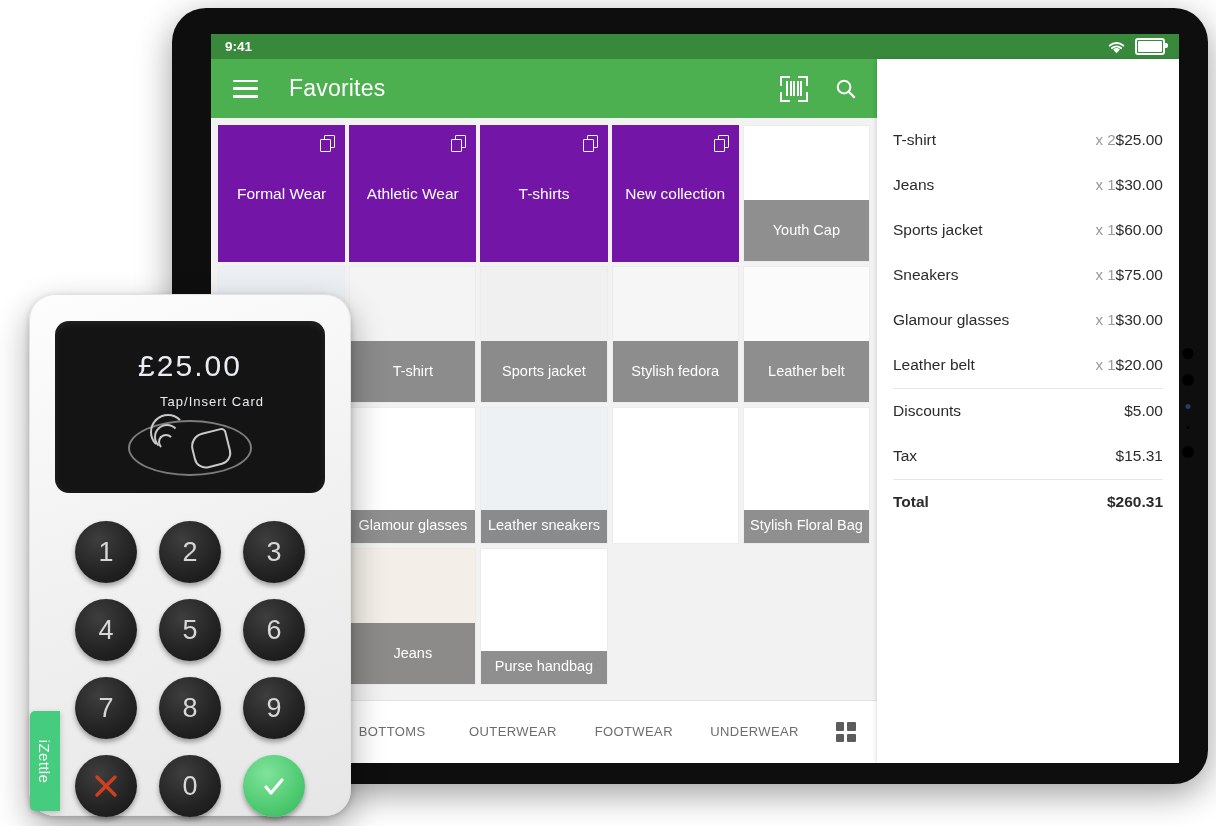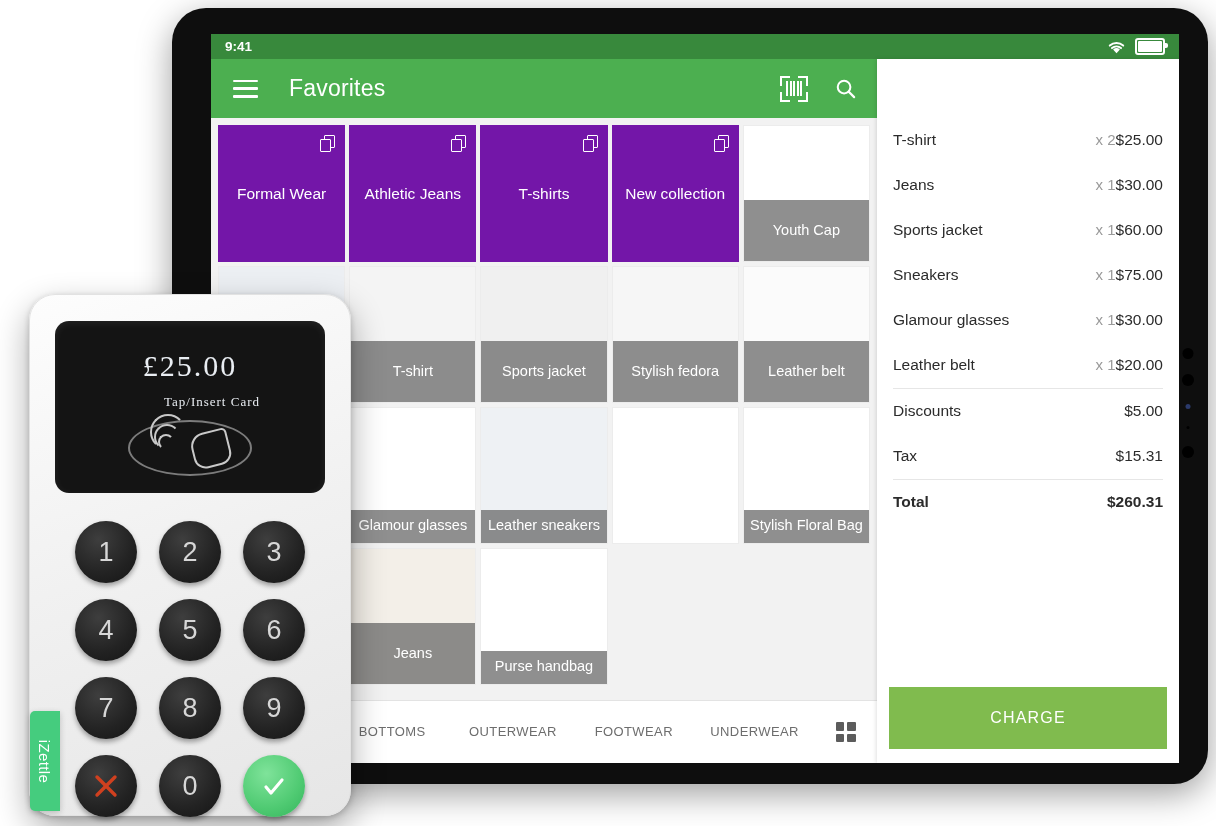--- a/index.html
+++ b/index.html
@@ -153,21 +153,21 @@
     background:linear-gradient(160deg,#fdfdfd 0%,#f1f1f1 48%,#e6e6e6 100%);
     border-radius:26px;
     box-shadow:0 14px 34px rgba(0,0,0,.33), 0 2px 6px rgba(0,0,0,.18);
     border:1px solid #e2e2e2;box-sizing:border-box;
   }
   #reader .lcd{
     position:absolute;left:25px;top:26px;right:25px;height:172px;
     background:#141414;border-radius:14px;
     box-shadow:inset 0 2px 9px rgba(255,255,255,.07);
     text-align:center;color:#e9edf2;
-    font-family:Liberation Serif, serif;
+    font-family:Liberation Sans, sans-serif;
   }
   #reader .amt{font-size:30px;letter-spacing:2px;margin-top:28px;}
   #reader .msg{font-size:13px;letter-spacing:1px;margin-top:11px;margin-left:44px;}
   .nfc{position:absolute;left:50%;bottom:17px;transform:translateX(-50%);width:124px;height:56px;}
   .nfc .oval{position:absolute;inset:0;border:2px solid #7c7c7c;border-radius:50%;}
   .nfc .w{position:absolute;top:50%;left:30px;transform:translateY(-50%);border:2.3px solid #c9c9c9;border-radius:50%;border-color:#c9c9c9 transparent transparent #c9c9c9;}
   .nfc .w1{width:12px;height:12px;margin-top:-6px;}
   .nfc .w2{width:22px;height:22px;margin-top:-11px;left:26px;}
   .nfc .w3{width:32px;height:32px;margin-top:-16px;left:22px;}
   .nfc .hand{position:absolute;right:22px;top:11px;width:34px;height:32px;
@@ -266,21 +266,21 @@
               <i></i>
               <b></b>
             </div>
           <div class="fname">Formal Wear</div>
         </div>
         <div class="tile folder">
           <div class="stackico">
               <i></i>
               <b></b>
             </div>
-          <div class="fname">Athletic Jeans</div>
+          <div class="fname">Athletic Wear</div>
         </div>
         <div class="tile folder">
           <div class="stackico">
               <i></i>
               <b></b>
             </div>
           <div class="fname">T-shirts</div>
         </div>
         <div class="tile folder">
           <div class="stackico">
@@ -519,21 +519,20 @@
         <div class="line">
           <span class="nm">Tax</span>
           <span class="amt">$15.31</span>
         </div>
         <div class="line total sep">
           <span class="nm">Total</span>
           <span class="amt">$260.31</span>
         </div>
       </div>
 
-      <button id="charge">CHARGE</button>
     </div>
 
   </div>
 </div>
 
 <div id="reader">
 
   <div id="izettle">
     <span>iZettle</span>
   </div>

